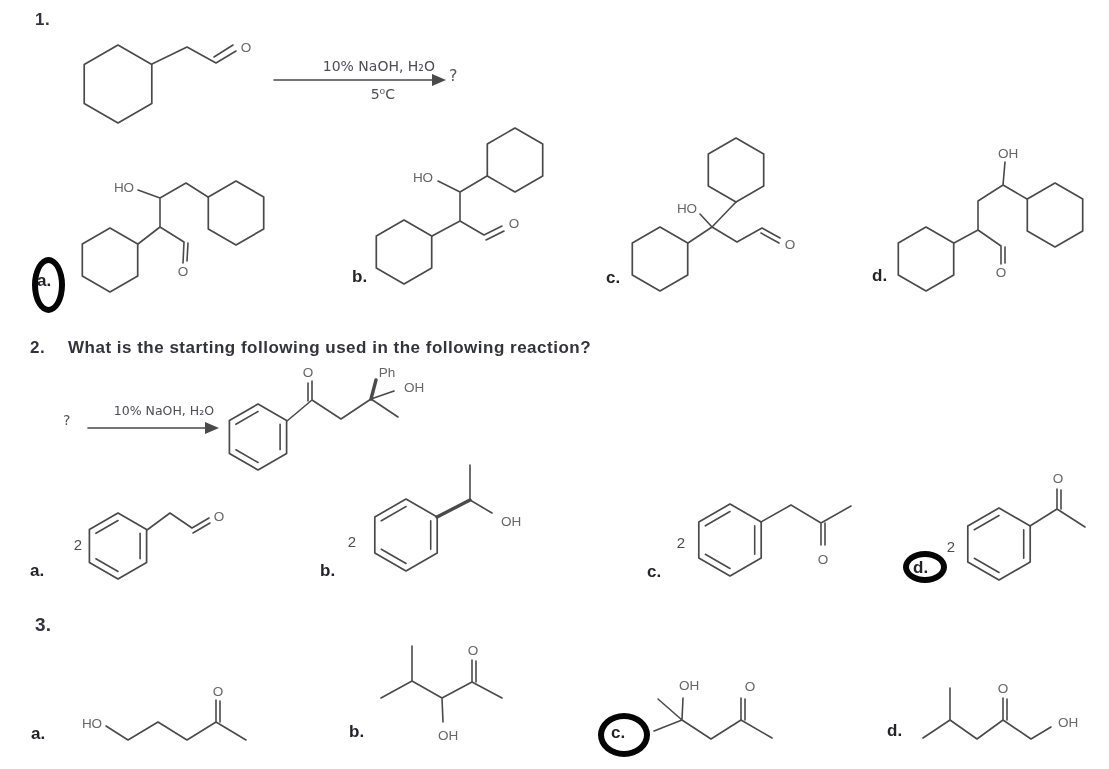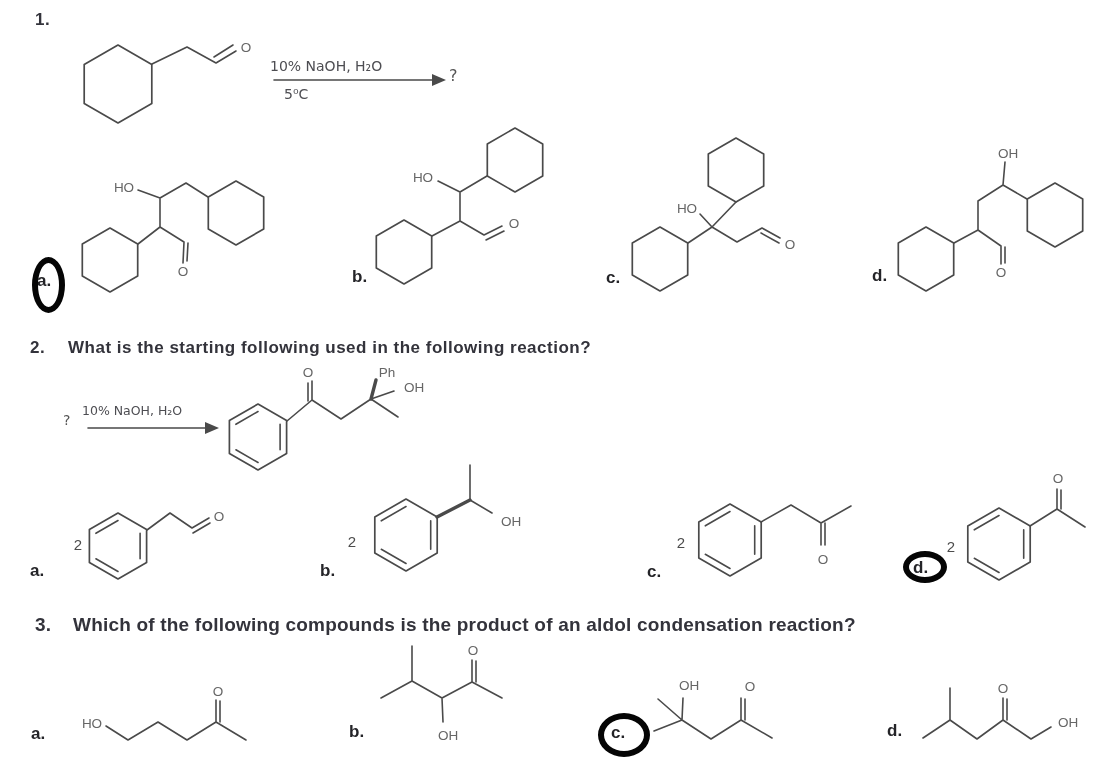--- a/index.html
+++ b/index.html
@@ -8,44 +8,43 @@
   .question{position:absolute;display:flex;font-weight:bold;color:#33333b;}
   .q12{font-size:17px;letter-spacing:0.5px;}
   .q3{font-size:19px;letter-spacing:0.2px;}
   .qnum{width:38px;flex:0 0 38px;}
   svg.canvas{position:absolute;left:0;top:0;}
   .ring{stroke:#4a4a4a;stroke-width:1.7;fill:none;stroke-linejoin:round;}
   .bond{stroke:#4a4a4a;stroke-width:1.6;fill:none;stroke-linecap:round;stroke-linejoin:round;}
   .bold-bond{stroke-width:3.4;}
   text.atom{font:13.5px "Liberation Sans",sans-serif;fill:#666;text-anchor:middle;}
   text.coef{font:15px "Liberation Sans",sans-serif;fill:#4c4c4c;text-anchor:middle;}
-  .cond{position:absolute;text-align:left;font-family:"DejaVu Sans",sans-serif;color:#4d4d52;}
+  .cond{position:absolute;text-align:right;font-family:"DejaVu Sans",sans-serif;color:#4d4d52;}
   .qmark{position:absolute;font-family:"DejaVu Sans",sans-serif;color:#555;}
   .answer-label{position:absolute;font-weight:bold;font-size:17px;color:#242428;}
   .circle-mark{position:absolute;border:6px solid #050505;border-radius:50%;}
 </style>
 </head>
 <body>
 
 <div class="page">
 
   <div class="question q12" style="left:35px;top:10px;width:1050px;">
     <span class="qnum">1.</span>
   </div>
   <div class="question q12" style="left:30px;top:338px;width:1050px;">
     <span class="qnum">2.</span>
     <span>What is the starting following used in the following reaction?</span>
   </div>
   <div class="question q3" style="left:35px;top:614px;width:1060px;">
     <span class="qnum">3.</span>
-    <span>Which of the following compounds is the product of an aldol condensation reaction?</span>
   </div>
 
   <div class="cond" style="left:270px;top:58px;width:165px;font-size:14px;">10% NaOH, H₂O</div>
-  <div class="cond" style="left:284px;top:86px;width:95px;font-size:14px;">5⁰C</div>
+  <div class="cond" style="left:300px;top:86px;width:95px;font-size:14px;">5⁰C</div>
   <div class="qmark" style="left:449px;top:66px;font-size:16px;">?</div>
 
   <div class="cond" style="left:82px;top:403px;width:132px;font-size:12.5px;">10% NaOH, H₂O</div>
   <div class="qmark" style="left:63px;top:412px;font-size:14px;">?</div>
 
   <svg class="canvas" width="1109" height="769" viewBox="0 0 1109 769">
 
     <g>
       <polygon class="ring" points="118.0,45.0 84.2,64.5 84.2,103.5 118.0,123.0 151.8,103.5 151.8,64.5"></polygon>
       <path class="bond" d="M152,64 L187,47 L216,63 L236,51"></path>

